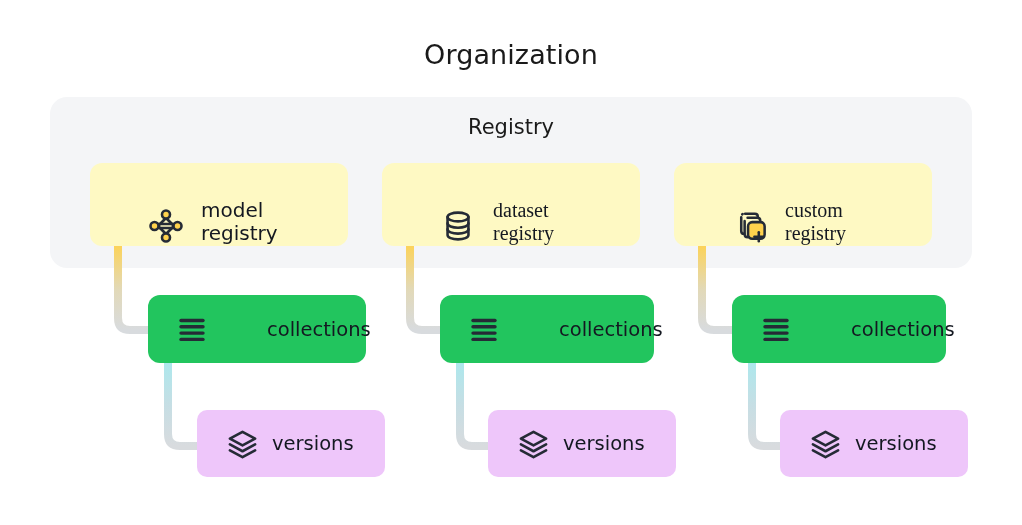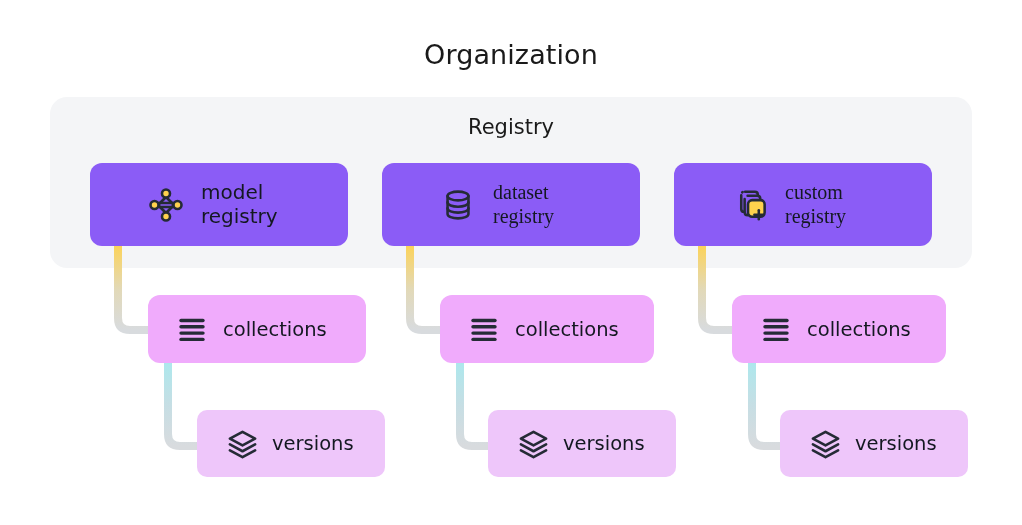--- a/index.html
+++ b/index.html
@@ -64,31 +64,33 @@
   
   .node {
     position: absolute;
     display: flex;
     align-items: center;
     border-radius: 11px;
     z-index: 5;
   }
 
   .node-registry {
-    background: #8b5cf6;
+    background: #fef9c3;
     height: 83px;
     border-radius: 12px;
     padding-left: 56px;
+    align-items: flex-end;
   }
 
   .node-collections {
-    background: #f0abfc;
+    background: #22c55e;
     height: 68px;
     border-radius: 12px;
     padding-left: 28px;
+    gap: 44px;
   }
 
   .node-versions {
     background: #eec6fa;
     height: 67px;
     border-radius: 10px;
     padding-left: 30px;
     text-align: center;
   }
 

